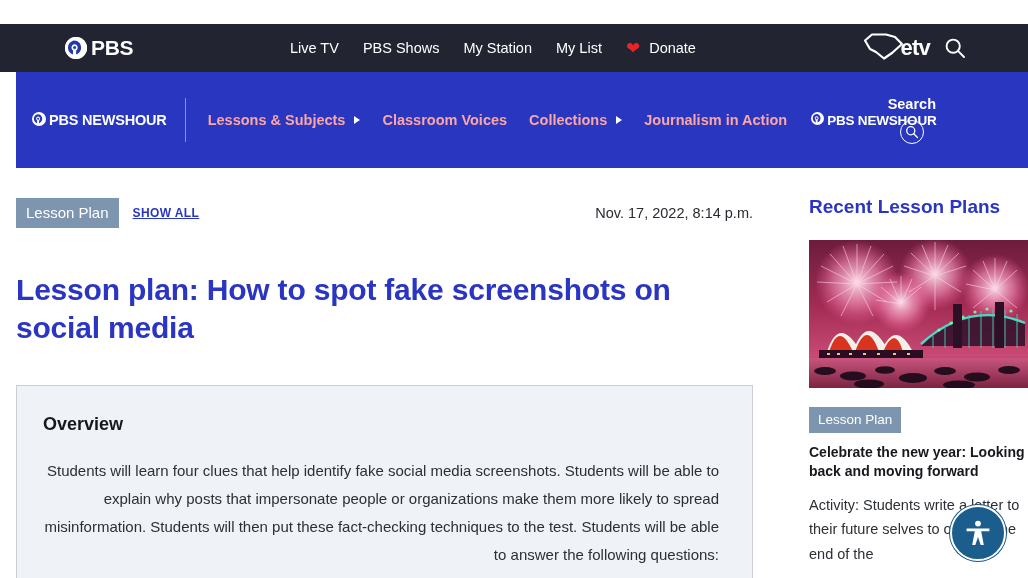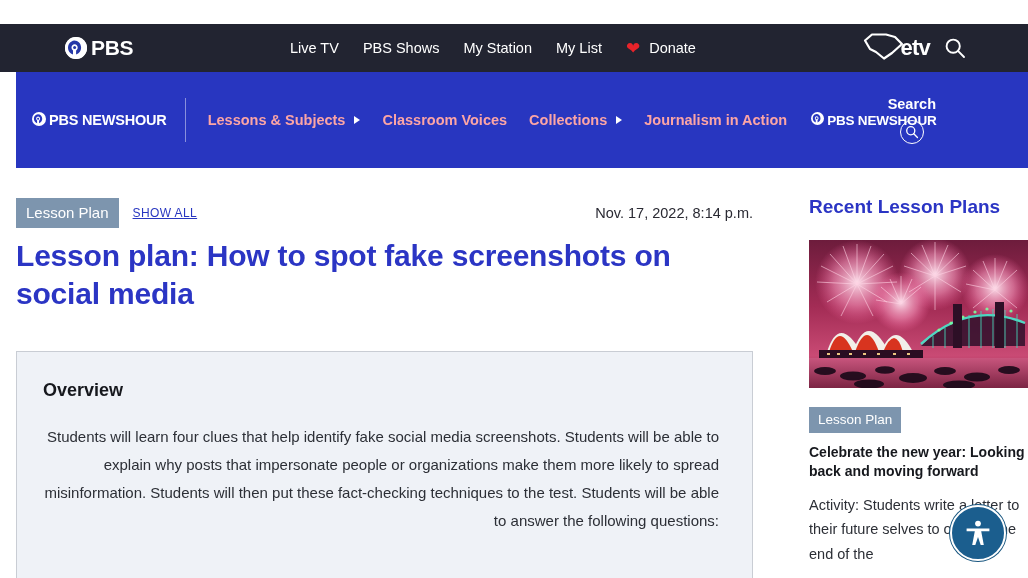--- a/index.html
+++ b/index.html
@@ -157,38 +157,38 @@
     background: #7d95ae;
     color: #ffffff;
     font-size: 15px;
     padding: 6px 10px;
     display: inline-block;
     line-height: 1.15;
   }
   .show-all {
     color: #2836c0;
     font-size: 12px;
-    font-weight: normal;
+    font-weight: bold;
     text-decoration: underline;
     letter-spacing: .4px;
     margin-left: 14px;
     cursor: pointer;
   }
   .date {
     margin-left: auto;
     color: #2a2a33;
     font-size: 14.5px;
   }
 
   .title {
     color: #2b35c4;
     font-size: 30px;
     font-weight: bold;
     line-height: 1.27;
-    margin: 9px 0 0 0;
+    margin: 43px 0 0 0;
     letter-spacing: -0.2px;
     max-width: 680px;
   }
 
   .overview-box {
     margin-top: 38px;
     background: #eff2f7;
     border: 1px solid #c9cdd4;
     padding: 28px 26px 26px 26px;
     height: 250px;

